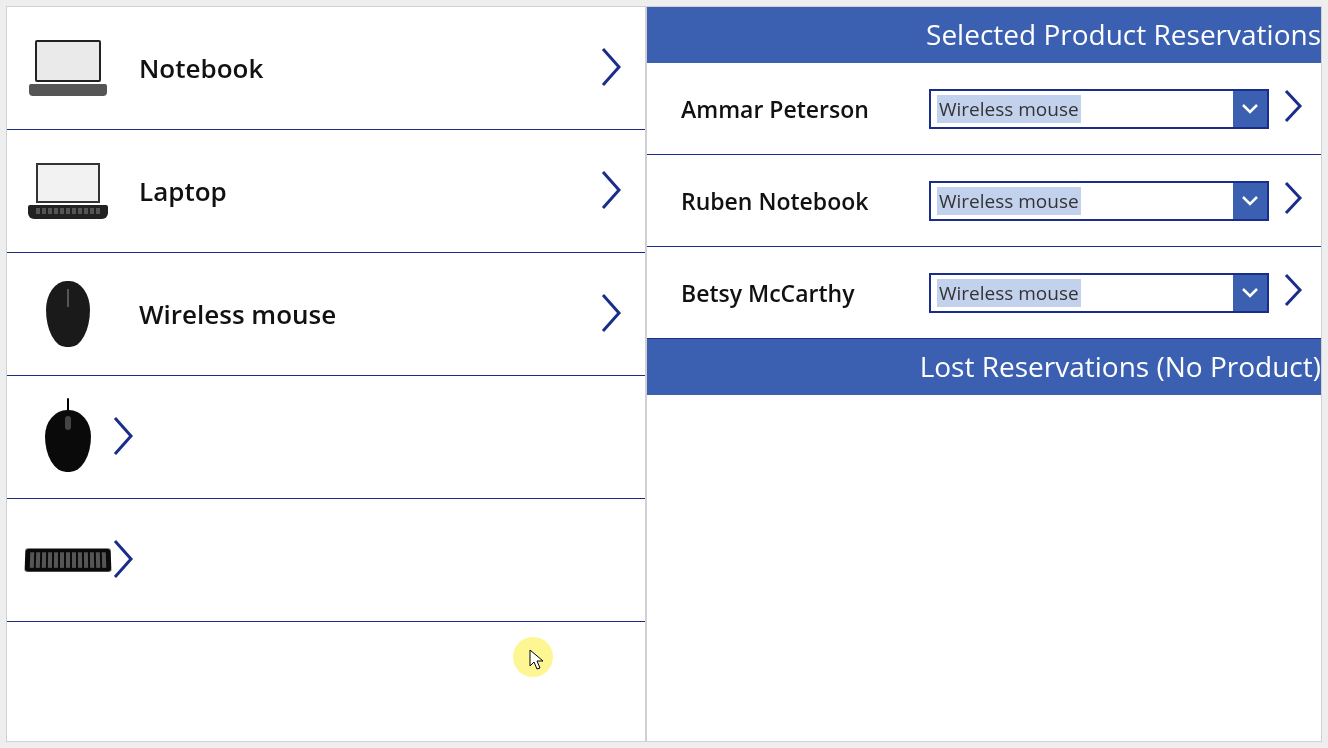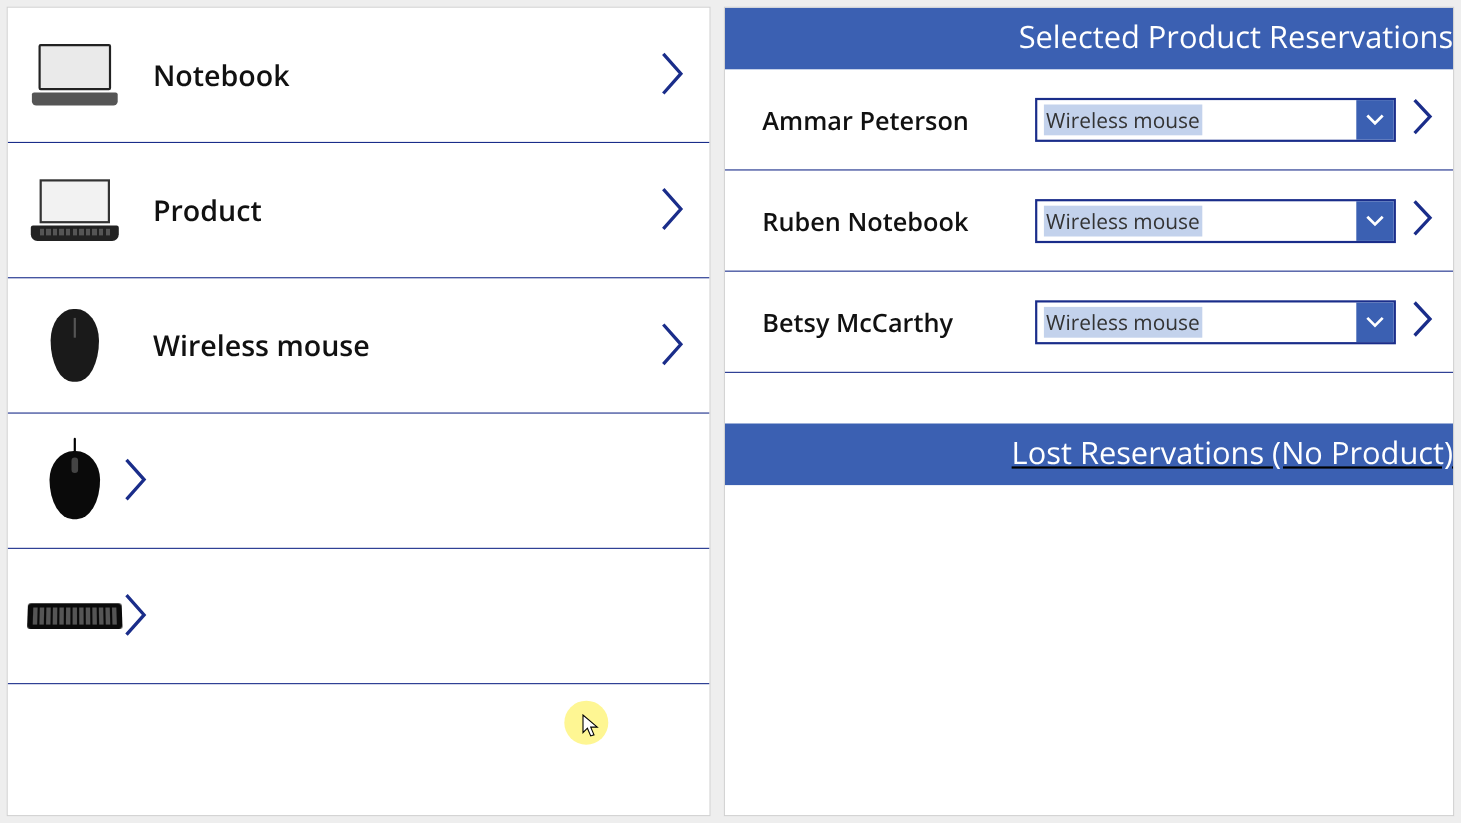--- a/index.html
+++ b/index.html
@@ -8,21 +8,20 @@
     height: 748px;
     font-family: "Segoe UI", "Open Sans", Arial, sans-serif;
     background: #eeeeee;
     overflow: hidden;
   }
   .app {
     display: flex;
     width: 100%;
     height: 100%;
     padding: 6px;
-    gap: 12px;
   }
   .left-panel {
     width: 640px;
     height: 736px;
     background: #ffffff;
     border: 1px solid #d0d0d0;
     overflow-y: auto;
     position: relative;
   }
   .left-panel::-webkit-scrollbar { width: 10px; }
@@ -122,22 +121,20 @@
     align-items: center;
     justify-content: center;
   }
   .select-arrow svg { display:block; }
   .row-chevron {
     width: 26px;
     margin-left: 14px;
     flex-shrink: 0;
   }
   .lost-header-wrap {
-    margin-top: 46px;
-    text-decoration: underline;
   }
 
   
   .cursor-spot {
     position: absolute;
     width: 40px;
     height: 40px;
     border-radius: 50%;
     background: #fef580;
     opacity: 0.85;
@@ -191,21 +188,21 @@
       </div>
     </div>
 
     <div class="product-row">
       <div class="product-image">
         <div class="icon-laptop">
             <div class="screen"></div>
             <div class="kb"></div>
           </div>
       </div>
-      <div class="product-label">Product</div>
+      <div class="product-label">Laptop</div>
       <div class="chevron">
         <svg width="26" height="44" viewBox="0 0 26 44">
             <polyline points="4,4 20,22 4,40" fill="none" stroke="#1a2d8a" stroke-width="3"></polyline>
           </svg>
       </div>
     </div>
 
     <div class="product-row">
       <div class="product-image">
         <div class="icon-mouse-wireless"></div>

